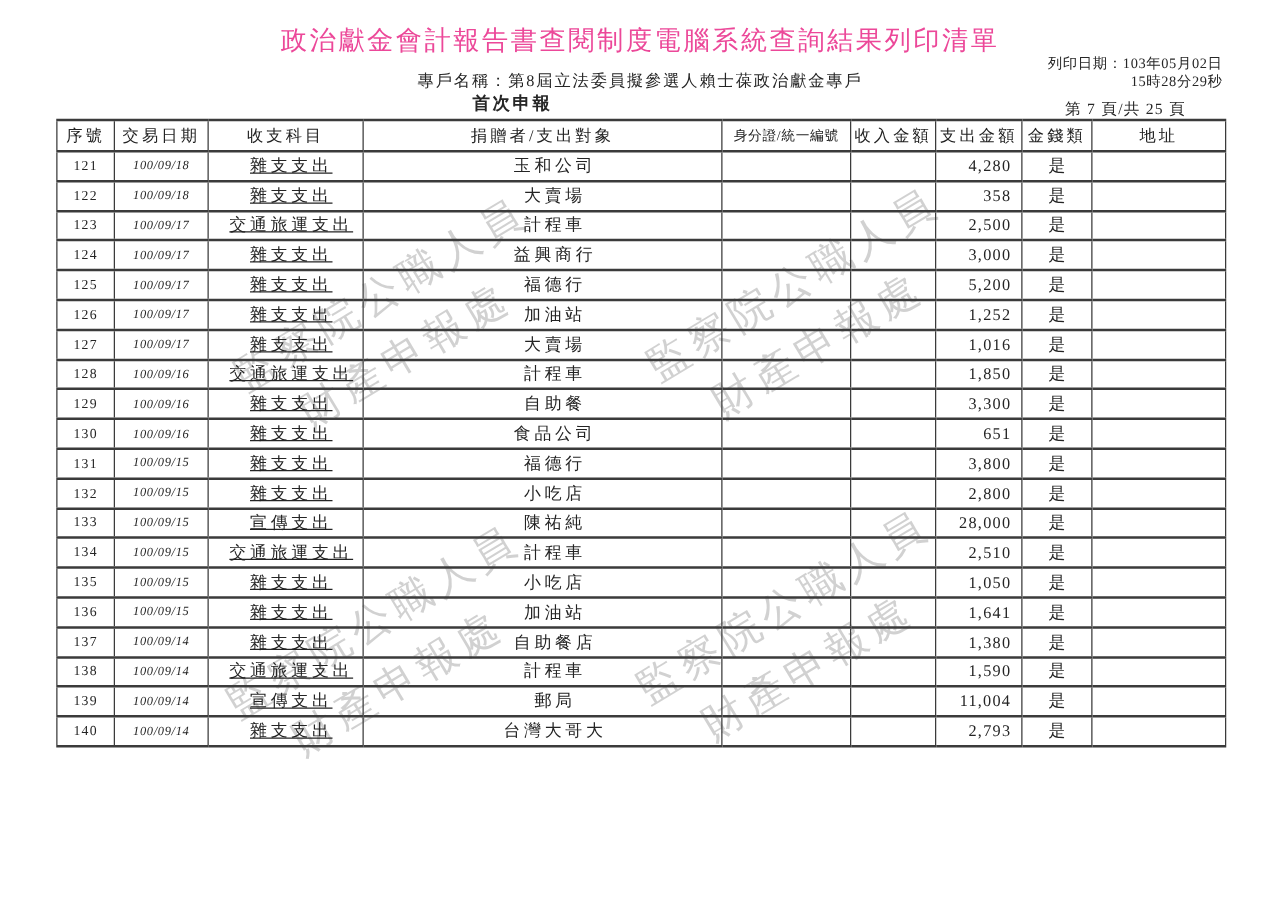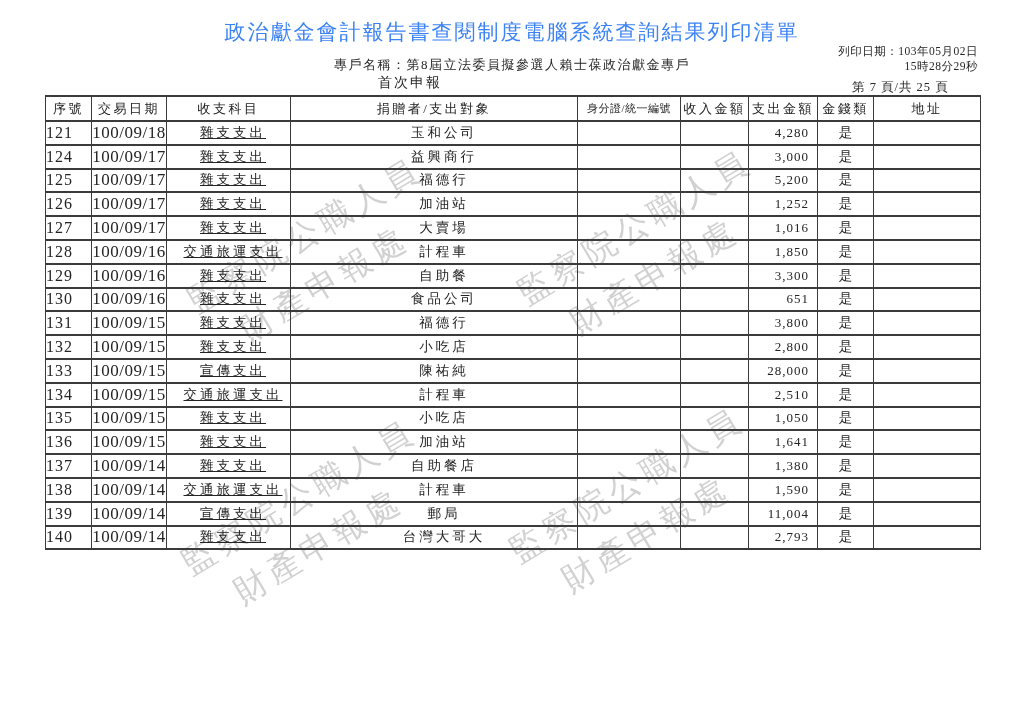--- a/index.html
+++ b/index.html
@@ -29,29 +29,29 @@
   .wm1 { left: 182px; top: 198px; }
   .wm2 { left: 512px; top: 190px; }
   .wm3 { left: 176px; top: 460px; }
   .wm4 { left: 504px; top: 448px; }
 
   
   .hdr { position: absolute; z-index: 2; width: 100%; }
   .title {
     position: absolute; left: 0; top: 18px; width: 1024px;
     text-align: center; font-size: 21px; letter-spacing: 2px;
-    color: #3b82f6;
+    color: #ec4899;
   }
   .subtitle {
     position: absolute; left: 0; top: 56px; width: 1024px;
     text-align: center; font-size: 13px; letter-spacing: 1.5px;
   }
   .report-type {
     position: absolute; left: 0; top: 74px; width: 820px;
-    text-align: center; font-size: 14px; letter-spacing: 2px;
+    text-align: center; font-size: 14px; letter-spacing: 2px; font-weight: bold;
   }
   .print-info {
     position: absolute; right: 46px; top: 44px;
     font-size: 11.5px; text-align: right; line-height: 15px;
     letter-spacing: 0.5px;
   }
   .page-num {
     position: absolute; left: 852px; top: 79px;
     font-size: 12.5px; letter-spacing: 1px;
   }
@@ -68,22 +68,22 @@
     font-weight: normal;
     overflow: hidden; white-space: nowrap;
     background: transparent;
   }
   .report th {
     height: 25px; font-size: 13px; letter-spacing: 2.5px;
     text-align: center; color: #222;
   }
   .report th.c-id { font-size: 11px; letter-spacing: 0.5px; }
   .report td { height: 23.8px; font-size: 13px; color: #242424; }
-  td.c-seq  { font-size: 16px; letter-spacing: 1px; }
-  td.c-date { text-align: center; font-size: 17px; letter-spacing: 0.5px; }
+  td.c-seq  { text-align: center; font-size: 11px; letter-spacing: 1px; }
+  td.c-date { text-align: center; font-size: 10px; letter-spacing: 0.5px; font-style: italic; }
   td.c-cat  { text-align: center; padding-left: 9px;  font-size: 13.5px; letter-spacing: 3px; text-decoration: underline; }
   td.c-payee{ text-align: center; padding-left: 20px; font-size: 13.5px; letter-spacing: 3px; }
   td.c-expense { text-align: right; padding-right: 8px; font-size: 13px; letter-spacing: 1px; padding-left: 12px; }
   td.c-cash { text-align: center; font-size: 13.5px; }
 
   
   .footer {
     position: absolute; left: 93px; top: 649px; z-index: 2;
     font-size: 12.5px; letter-spacing: 1.2px; color: #242424;
   }
@@ -152,20 +152,42 @@
           <td class="c-date">100/09/18</td>
           <td class="c-cat">雜支支出</td>
           <td class="c-payee">玉和公司</td>
           <td class="c-id"></td>
           <td class="c-income"></td>
           <td class="c-expense">4,280</td>
           <td class="c-cash">是</td>
           <td class="c-addr"></td>
         </tr>
         <tr>
+          <td class="c-seq">122</td>
+          <td class="c-date">100/09/18</td>
+          <td class="c-cat">雜支支出</td>
+          <td class="c-payee">大賣場</td>
+          <td class="c-id"></td>
+          <td class="c-income"></td>
+          <td class="c-expense">358</td>
+          <td class="c-cash">是</td>
+          <td class="c-addr"></td>
+        </tr>
+        <tr>
+          <td class="c-seq">123</td>
+          <td class="c-date">100/09/17</td>
+          <td class="c-cat">交通旅運支出</td>
+          <td class="c-payee">計程車</td>
+          <td class="c-id"></td>
+          <td class="c-income"></td>
+          <td class="c-expense">2,500</td>
+          <td class="c-cash">是</td>
+          <td class="c-addr"></td>
+        </tr>
+        <tr>
           <td class="c-seq">124</td>
           <td class="c-date">100/09/17</td>
           <td class="c-cat">雜支支出</td>
           <td class="c-payee">益興商行</td>
           <td class="c-id"></td>
           <td class="c-income"></td>
           <td class="c-expense">3,000</td>
           <td class="c-cash">是</td>
           <td class="c-addr"></td>
         </tr>

